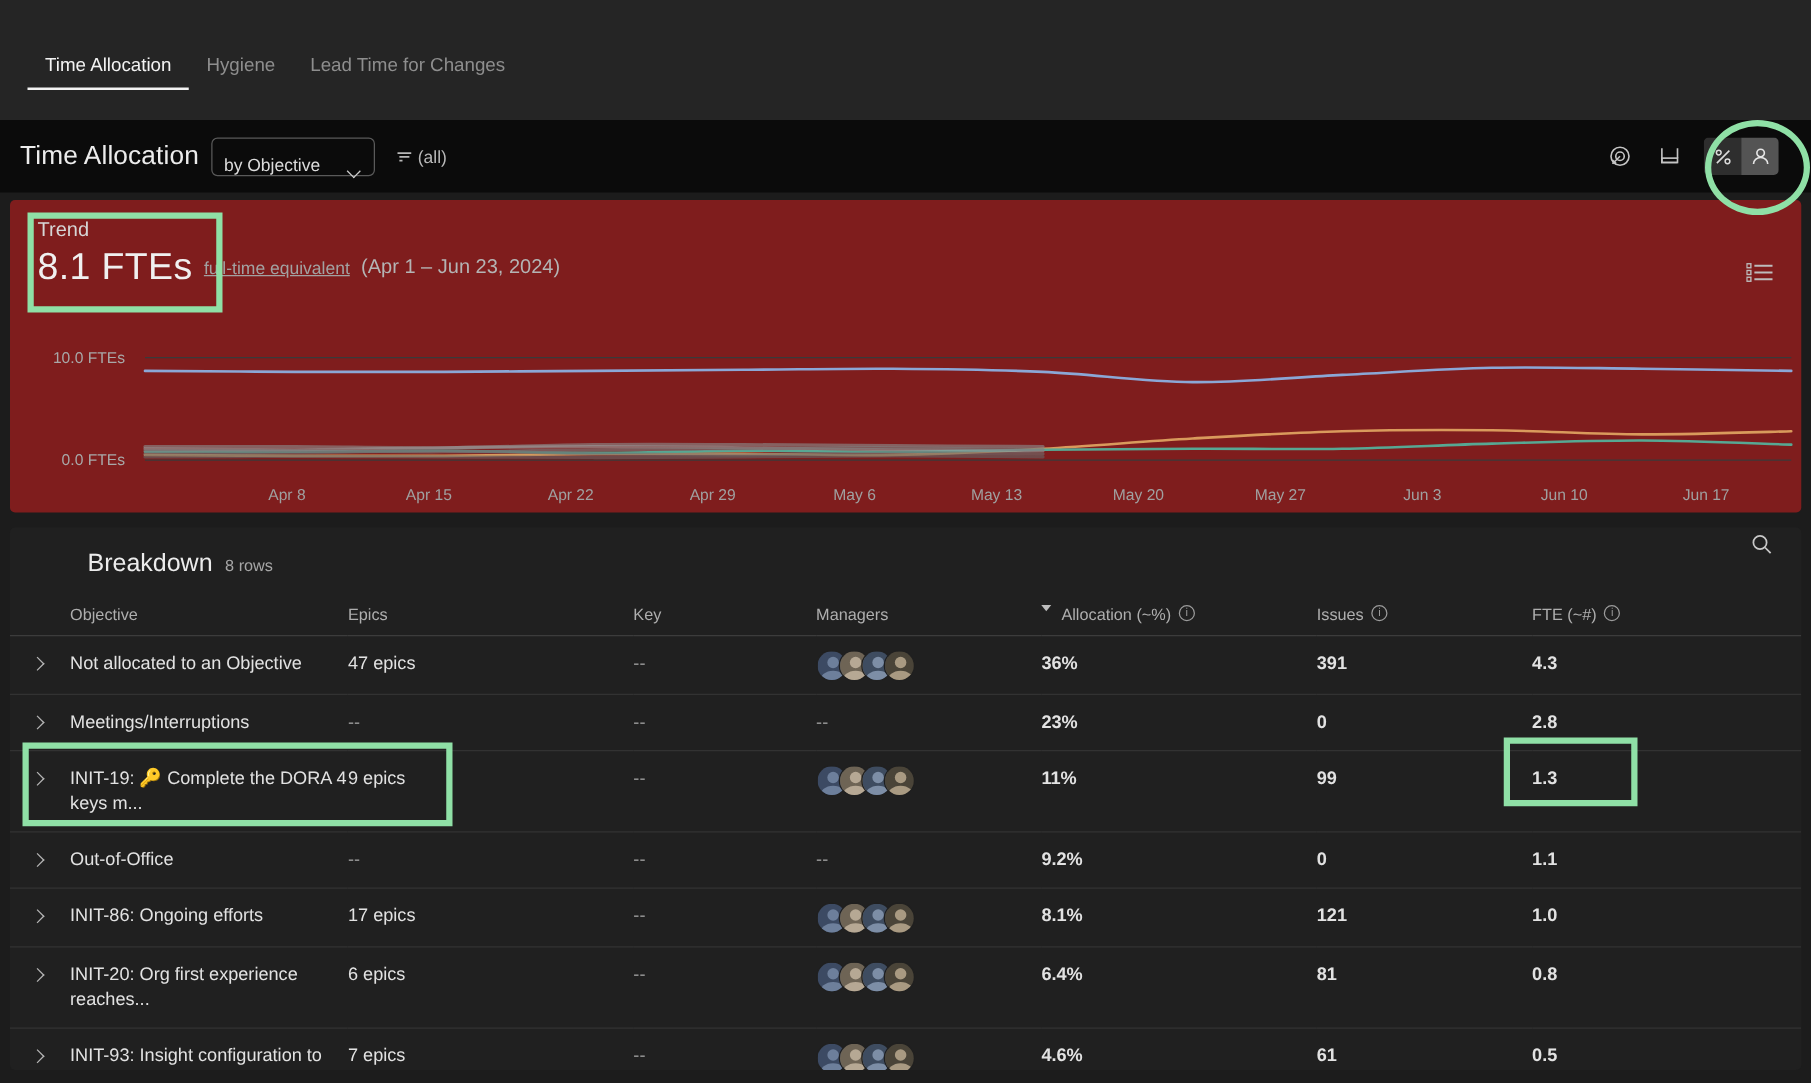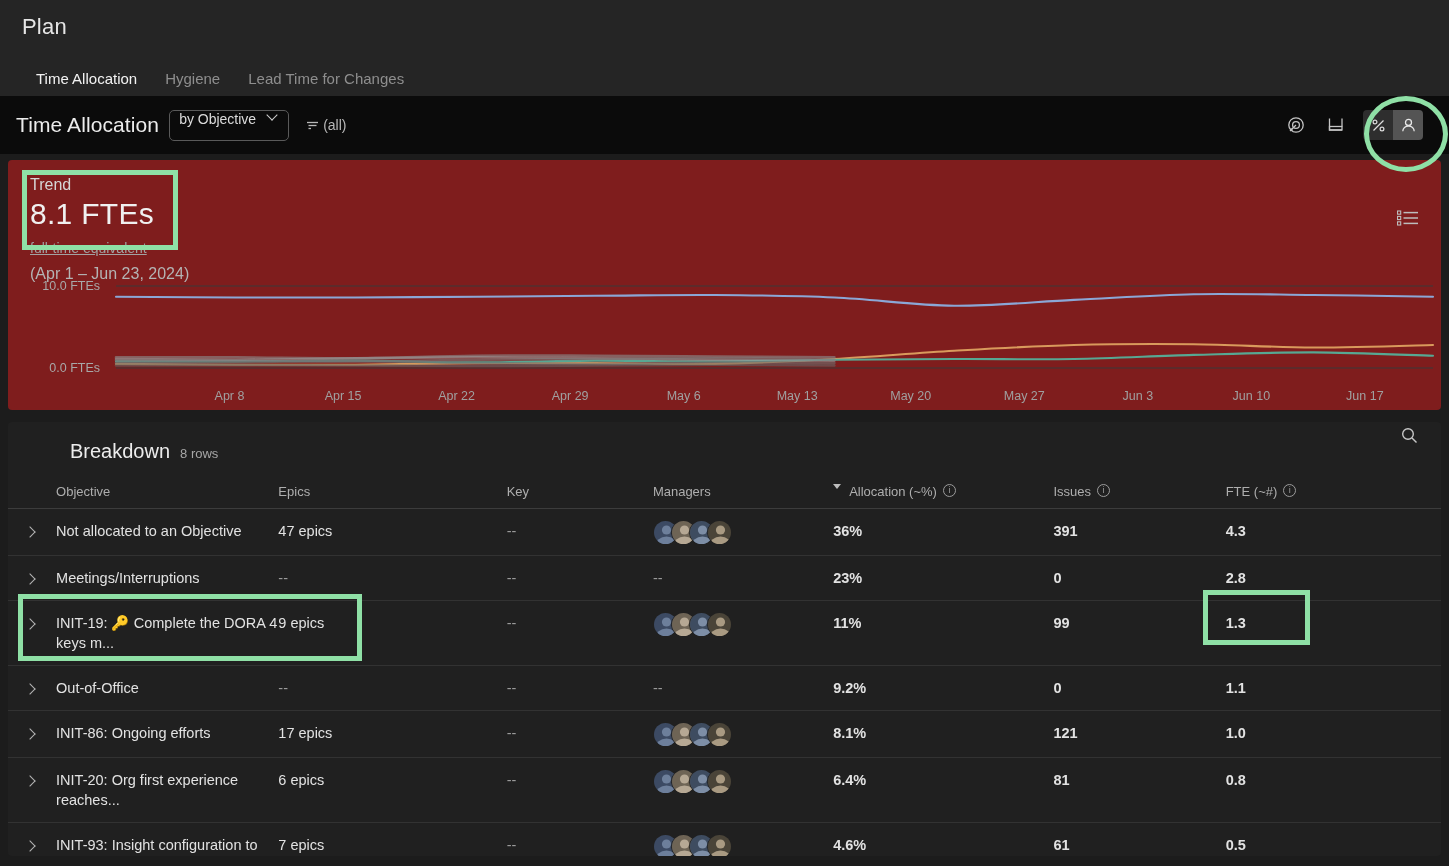--- a/index.html
+++ b/index.html
@@ -62,23 +62,23 @@
     color: #ececec;
     font-weight: 400;
     letter-spacing: .1px;
   }
   .selector {
     margin-left: 10px;
     border: 1px solid #5a5a5a;
     border-radius: 5px;
     height: 31px;
     display: flex;
-    align-items: flex-start;
+    align-items: flex-end;
     padding: 0 9px;
-    gap: 12px;
+    gap: 23px;
     cursor: pointer;
     background: transparent;
   }
   .selector-label { font-size: 14px; color: #dcdcdc; }
   .chev {
     width: 11px; height: 7px;
     position: relative;
   }
   .chev::before {
     content: "";
@@ -136,23 +136,22 @@
     padding-left: 22px;
     position: relative;
   }
   .trend-label {
     font-size: 16px;
     color: #d6d6d6;
     margin-bottom: 3px;
   }
   .trend-value-row {
     display: flex;
-    align-items: flex-start;
+    align-items: center;
     gap: 9px;
-    flex-direction: column;
   }
   .trend-value {
     font-size: 30px;
     color: #f0f0f0;
     font-weight: 300;
     letter-spacing: .3px;
   }
   .trend-sub {
     font-size: 14px;
     color: #a2a2a2;
@@ -322,21 +321,20 @@
   }
   #anno-toggle  { left: 1364px; top: 96px;  width: 84px;  height: 76px; }
   #anno-trend   { left: 22px;   top: 170px; width: 156px; height: 80px; }
   #anno-init19  { left: 18px;   top: 594px; width: 344px; height: 67px; }
   #anno-fte13   { left: 1203px; top: 590px; width: 107px; height: 55px; }
 </style>
 </head>
 <body>
 
 <div class="topnav">
-  <div class="page-title">Plan</div>
   <div class="tabs">
     <div class="tab active">
       <span>Time Allocation</span>
     </div>
     <div class="tab">
       <span>Hygiene</span>
     </div>
     <div class="tab">
       <span>Lead Time for Changes</span>
     </div>

